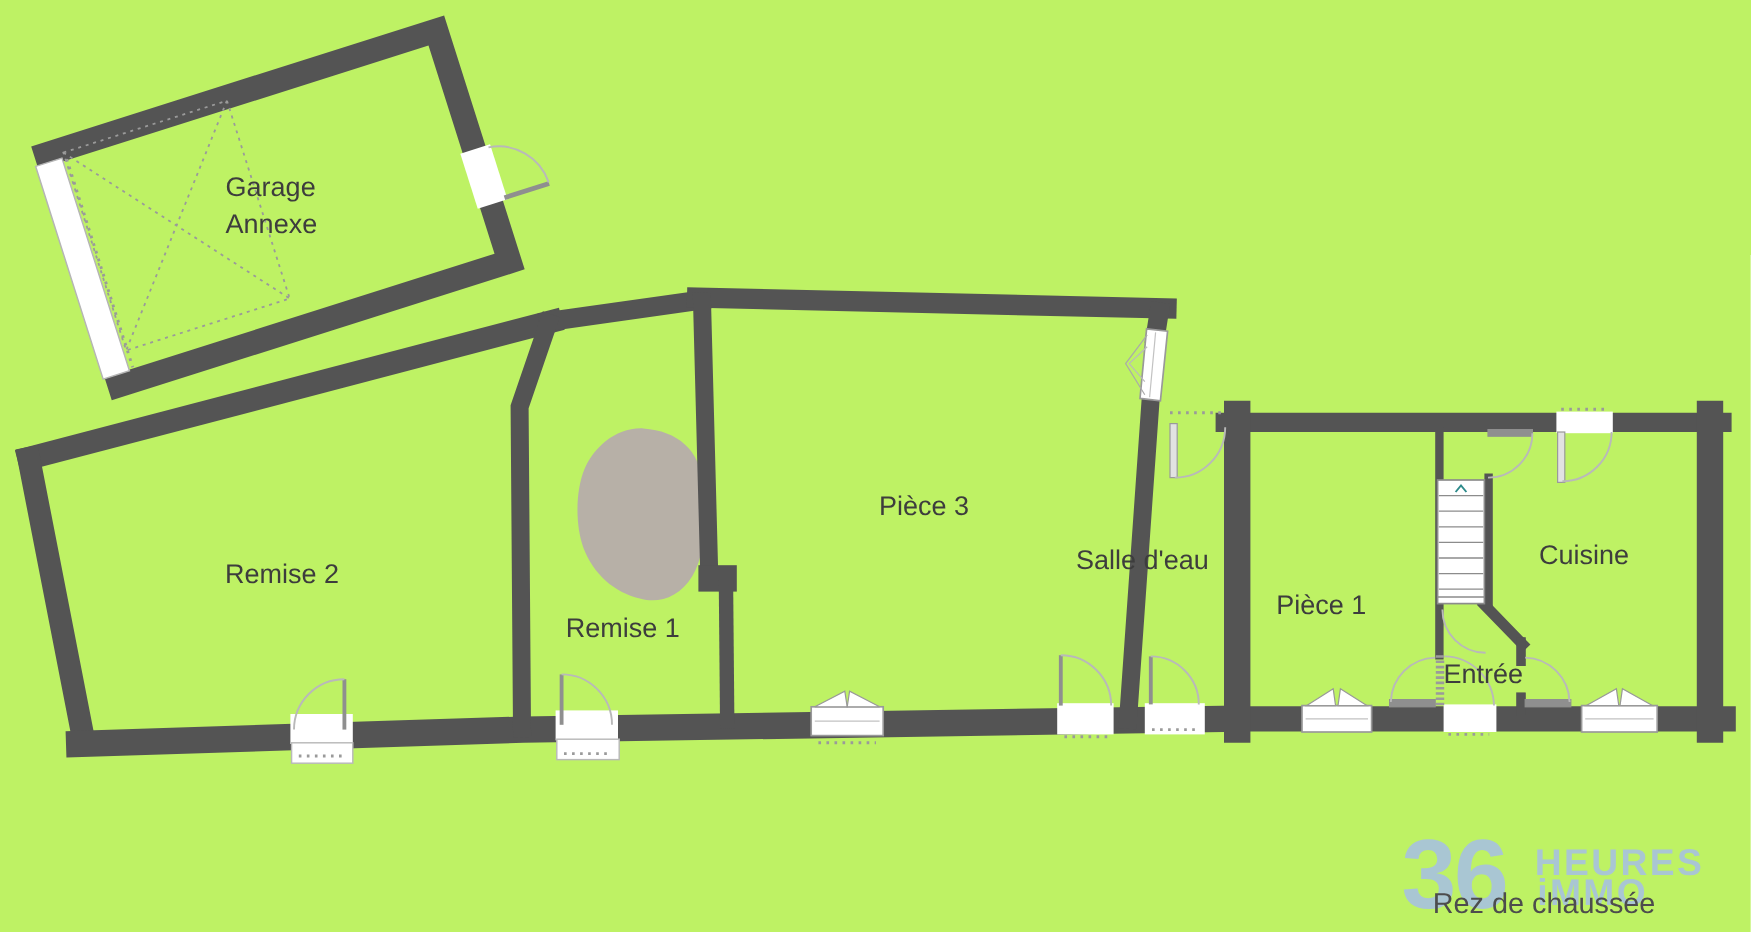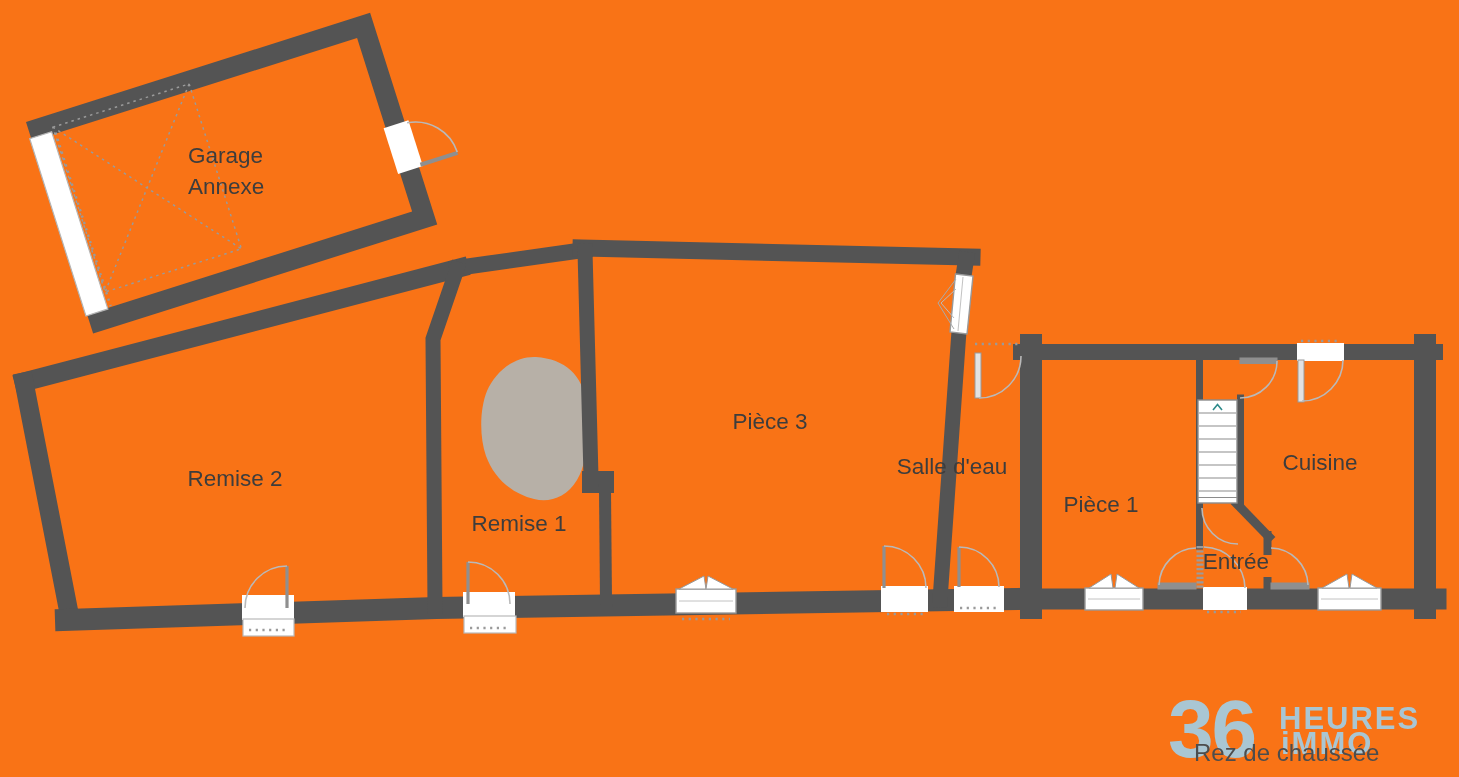--- a/index.html
+++ b/index.html
@@ -1,16 +1,16 @@
 <!DOCTYPE html>
 <html style="--wall: #545454; --door: #b9b9b9; --leaf: #8f8f8f; --window-border: #999999; --dots: #9a9a9a; --blob: #b7b0a7; --logo-blue: #a9c6d3; --label-text: #3d3d3d; --footer-text: #4d4d4d; --stair-arrow: #2e8b8b;"><head>
 <meta charset="utf-8">
 <style>
   html,body{margin:0;padding:0;background:#ffffff;}
-  .stage{position:relative;width:1459px;height:777px;background:#f97316;overflow:hidden;
+  .stage{position:relative;width:1459px;height:777px;background:#bef264;overflow:hidden;
          font-family:"Liberation Sans", sans-serif;}
   svg{position:absolute;left:0;top:0;}
   .wallstroke{stroke:var(--wall,#545454);fill:none;}
   .wallfill{fill:var(--wall,#545454);stroke:none;}
   .arc{fill:none;stroke:var(--door,#b9b9b9);stroke-width:1.6;}
   .leaf{stroke:var(--leaf,#8f8f8f);fill:var(--leaf,#8f8f8f);}
   .leafline{stroke:var(--leaf,#8f8f8f);fill:none;}
   .win{fill:#ffffff;stroke:var(--window-border,#999);stroke-width:1.4;}
   .winline{stroke:#c2c2c2;stroke-width:1;fill:none;}
   .tri{fill:#ffffff;stroke:var(--window-border,#999);stroke-width:1;}

